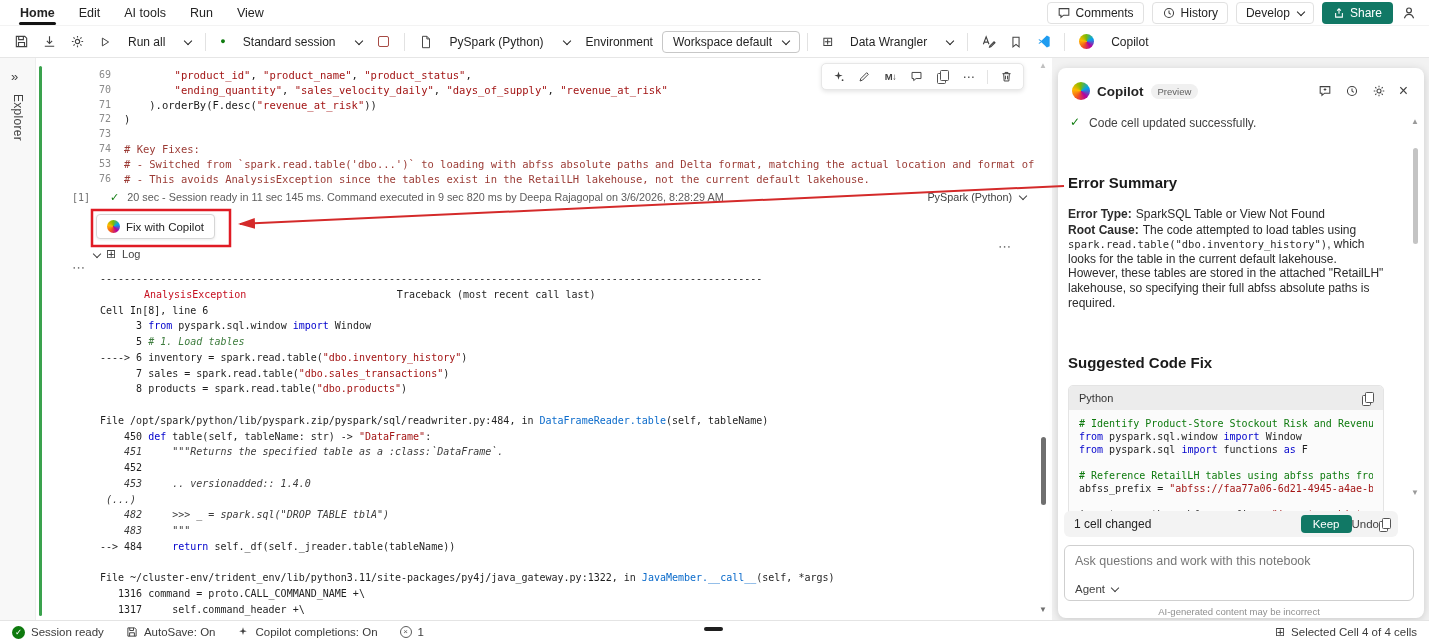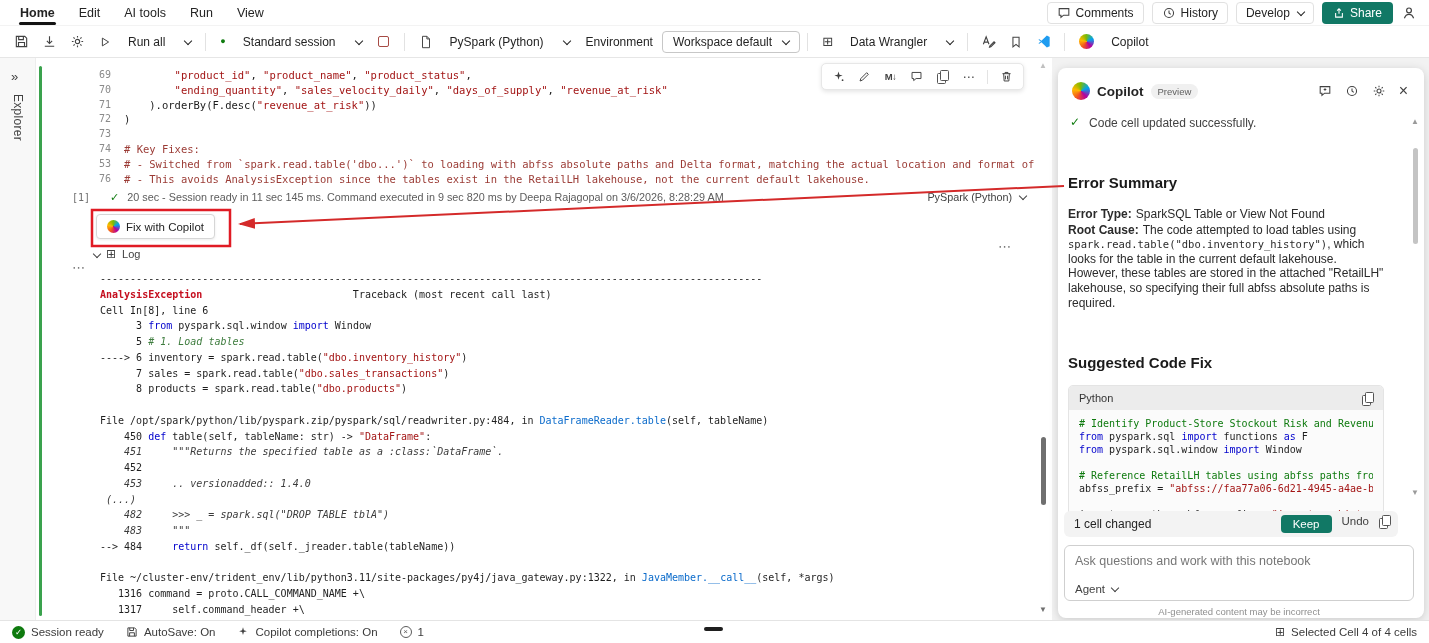--- a/index.html
+++ b/index.html
@@ -64,21 +64,21 @@
   .out-line{white-space:pre;line-height:15.75px;height:15.75px;overflow:hidden;font-family:"DejaVu Sans Mono","Liberation Mono",monospace;font-size:10px;color:#1e1e1e;}
 
   
   .nb-scroll-up{position:absolute;right:5px;top:4px;font-size:8px;color:#c0c0c0;cursor:pointer;}
   .nb-scroll-thumb{position:absolute;right:6px;top:379px;width:5px;height:68px;background:#6f6f6f;border-radius:3px;cursor:pointer;}
   .nb-scroll-down{position:absolute;right:5px;bottom:6px;font-size:8px;color:#6f6f6f;cursor:pointer;}
 
   
   .tok-str{color:#a31515;}
   .tok-kw{color:#0000cc;}
-  .tok-err{color:#c50f1f;font-weight:700;}
+  .tok-err{color:#c50f1f;font-weight:400;margin-left:44px;}
   .tok-fn{color:#0b6bcb;}
   .tok-doc{color:#3b3b3b;font-style:italic;}
   .ctx-out .tok-com{color:#3f7d3f;font-style:italic;}
   .ctx-cell .tok-com{color:#9b3b35;}
   .ctx-sug .tok-com{color:#0e7a0e;}
   .tok-com .tok-kw,.tok-com .tok-str,.tok-com .tok-fn,.tok-str .tok-kw{color:inherit;font-style:inherit;font-weight:inherit;}
 
   
   .copilot-panel{position:absolute;left:1058px;top:10px;width:366px;bottom:2px;background:#fff;border-radius:8px;box-shadow:0 2px 10px rgba(0,0,0,.16);overflow:hidden;z-index:10;}
   .cp-header{display:flex;align-items:center;gap:7px;padding:14px 16px 0 14px;}
@@ -103,21 +103,21 @@
   .copy-ic::before,.copy-ic::after{content:"";position:absolute;width:7px;height:9px;border:1.2px solid #555;border-radius:1.5px;background:#fff;}
   .copy-ic::before{left:0;top:3px;}
   .copy-ic::after{left:3px;top:0;}
   
   .cp-scroll-up{position:absolute;right:5px;top:50px;font-size:8px;color:#9a9a9a;cursor:pointer;}
   .cp-scroll-thumb{position:absolute;right:6px;top:80px;width:5px;height:96px;background:#c4c4c4;border-radius:3px;cursor:pointer;}
   .cp-scroll-down{position:absolute;right:5px;top:421px;font-size:8px;color:#9a9a9a;cursor:pointer;}
   
   .cp-footer{position:absolute;left:0;right:0;bottom:1px;padding:0 10px 0 6px;}
   .cells-changed-bar{display:flex;align-items:center;background:#f3f3f3;border-radius:6px;height:26px;padding:0 8px 0 10px;font-size:12px;color:#242424;margin:0 16px 8px 0;}
-  .ccb-actions{margin-left:auto;display:flex;align-items:flex-start;gap:10px;}
+  .ccb-actions{margin-left:auto;display:flex;align-items:center;}
   .keep-btn{background:#117865;color:#fff;border:none;border-radius:4px;padding:3px 12px;font-size:11.5px;}
   .undo-btn{background:none;border:none;font-size:11.5px;color:#424242;}
   .cp-input-box{position:relative;border:1px solid #cfcfcf;border-radius:6px;height:56px;background:#fff;}
   .cp-input{width:100%;height:34px;border:none;outline:none;resize:none;font-family:inherit;font-size:12.5px;padding:8px 10px;color:#242424;background:transparent;}
   .cp-input::placeholder{color:#767676;}
   .agent-select{position:absolute;left:10px;bottom:5px;display:flex;align-items:center;gap:4px;font-size:11.5px;color:#424242;cursor:pointer;}
   .cp-disclaimer{text-align:center;font-size:9.5px;color:#8f8f8f;margin-top:5px;}
 
   
   .statusbar{position:absolute;left:0;right:0;bottom:0;height:23px;background:#fff;border-top:1px solid #e4e4e4;display:flex;align-items:center;font-size:11.5px;color:#3b3b3b;padding:0 12px;gap:22px;z-index:20;}
@@ -433,22 +433,22 @@
       </div>
       <div class="cp-h2">Suggested Code Fix</div>
       <div class="codeblock">
         <div class="cb-header">
           <span>Python</span>
           <span class="spacer"></span>
           <span class="copy-ic"></span>
         </div>
         <div class="cb-body">
             <div class="sug-line ctx-sug"><span class="tok-com"># Identify Product-Store Stockout Risk and Revenue</span></div>
+            <div class="sug-line ctx-sug"><span class="tok-kw">from</span> pyspark.sql.window <span class="tok-kw">import</span> Window</div>
             <div class="sug-line ctx-sug"><span class="tok-kw">from</span> pyspark.sql <span class="tok-kw">import</span> functions <span class="tok-kw">as</span> F</div>
-            <div class="sug-line ctx-sug"><span class="tok-kw">from</span> pyspark.sql.window <span class="tok-kw">import</span> Window</div>
             <div class="sug-line ctx-sug">&nbsp;</div>
             <div class="sug-line ctx-sug"><span class="tok-com"># Reference RetailLH tables using abfss paths <span class="tok-kw">from</span></span></div>
             <div class="sug-line ctx-sug">abfss_prefix = <span class="tok-str">"abfss://faa77a06-6d21-4945-a4ae-bac</span></div>
             <div class="sug-line ctx-sug">&nbsp;</div>
             <div class="sug-line ctx-sug">inventory_path = abfss_prefix + <span class="tok-str">"inventory_history"</span></div>
             <div class="sug-line ctx-sug">sales_path   = abfss_prefix + <span class="tok-str">"sales_transactions</span></div>
           </div>
       </div>
     </div>
 

